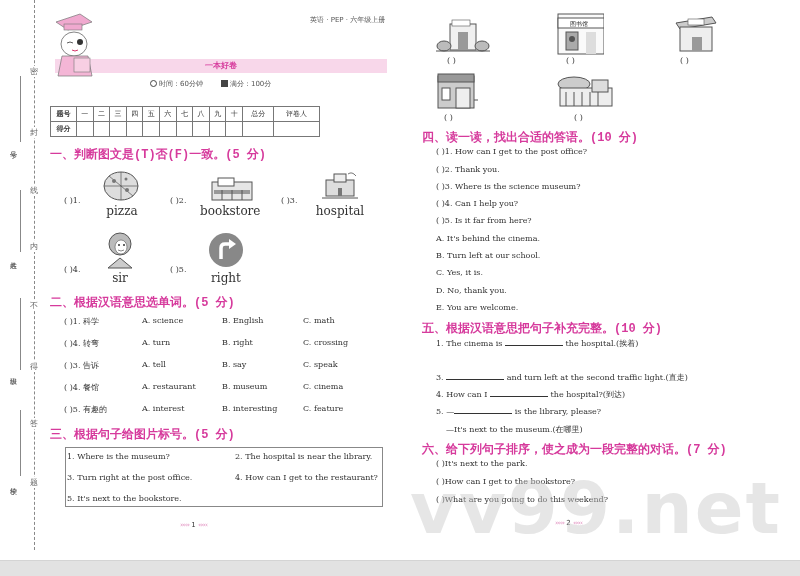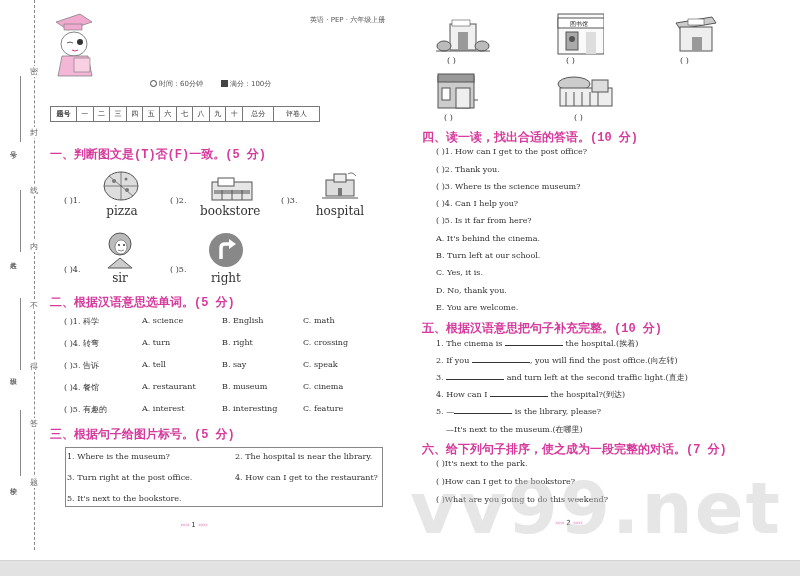--- a/index.html
+++ b/index.html
@@ -67,20 +67,23 @@
 
   <div class="bind-rule" style="top:76px;height:66px"></div>
   <div class="bind-label" style="top:146px">学号</div>
   <div class="bind-rule" style="top:190px;height:62px"></div>
   <div class="bind-label" style="top:256px">姓名</div>
   <div class="bind-rule" style="top:298px;height:72px"></div>
   <div class="bind-label" style="top:372px">班级</div>
   <div class="bind-rule" style="top:410px;height:66px"></div>
   <div class="bind-label" style="top:482px">学校</div>
 
+  <div class="pink-band">
+    <span class="brand">一本好卷</span>
+  </div>
   <svg class="mascot" viewBox="0 0 50 68">
     <polygon points="4,12 28,4 40,12 16,20" fill="#f0a9cf" stroke="#777" stroke-width="0.7"></polygon>
     <rect x="12" y="14" width="18" height="6" fill="#f0a9cf" stroke="#777" stroke-width="0.6"></rect>
     <ellipse cx="22" cy="34" rx="13" ry="12" fill="#fff" stroke="#666" stroke-width="0.8"></ellipse>
     <circle cx="28" cy="32" r="3" fill="#333"></circle>
     <path d="M15 33 q3 -2 6 0" stroke="#333" fill="none" stroke-width="0.8"></path>
     <path d="M20 40 q3 2 6 0" stroke="#c04" fill="none" stroke-width="0.8"></path>
     <path d="M10 46 L36 46 L40 66 L6 66 Z" fill="#f4b6d6" stroke="#777" stroke-width="0.7"></path>
     <rect x="22" y="48" width="16" height="14" fill="#f8cfe3" stroke="#777" stroke-width="0.6"></rect>
   </svg>
@@ -100,20 +103,35 @@
       <td>四</td>
       <td>五</td>
       <td>六</td>
       <td>七</td>
       <td>八</td>
       <td>九</td>
       <td>十</td>
       <td>总分</td>
       <td>评卷人</td>
     </tr>
+    <tr>
+      <td class="head">得分</td>
+      <td></td>
+      <td></td>
+      <td></td>
+      <td></td>
+      <td></td>
+      <td></td>
+      <td></td>
+      <td></td>
+      <td></td>
+      <td></td>
+      <td></td>
+      <td></td>
+    </tr>
   </tbody>
     </table>
 
   <div class="sec-title" style="left:50px;top:146px">一、判断图文是(T)否(F)一致。(5 分)</div>
 
   <div class="txt" style="left:64px;top:196px">( )1.</div>
   <svg class="pic" style="left:102px;top:170px;width:38px;height:32px" viewBox="0 0 38 32">
     <ellipse cx="19" cy="16" rx="17" ry="14" fill="#ddd" stroke="#555"></ellipse>
     <line x1="2" y1="16" x2="36" y2="16" stroke="#555" stroke-width="0.7"></line>
     <line x1="19" y1="2" x2="19" y2="30" stroke="#555" stroke-width="0.7"></line>
@@ -266,24 +284,20 @@
   <div class="txt" style="left:436px;top:268px">C. Yes, it is.</div>
   <div class="txt" style="left:436px;top:286px">D. No, thank you.</div>
   <div class="txt" style="left:436px;top:303px">E. You are welcome.</div>
 
   <div class="sec-title" style="left:422px;top:320px">五、根据汉语意思把句子补充完整。(10 分)</div>
   <div class="txt" style="left:436px;top:338px">
     <span>1. The cinema is</span>
     <span class="blank"></span>
     <span>the hospital.(挨着)</span>
   </div>
-  <div class="txt" style="left:436px;top:355px">
-    <span>2. If you</span>
-    <span class="blank"></span><span>, you will find the post office.(向左转)</span>
-  </div>
   <div class="txt" style="left:436px;top:372px">
     <span>3.</span>
     <span class="blank"></span>
     <span>and turn left at the second traffic light.(直走)</span>
   </div>
   <div class="txt" style="left:436px;top:389px">
     <span>4. How can I</span>
     <span class="blank"></span>
     <span>the hospital?(到达)</span>
   </div>

